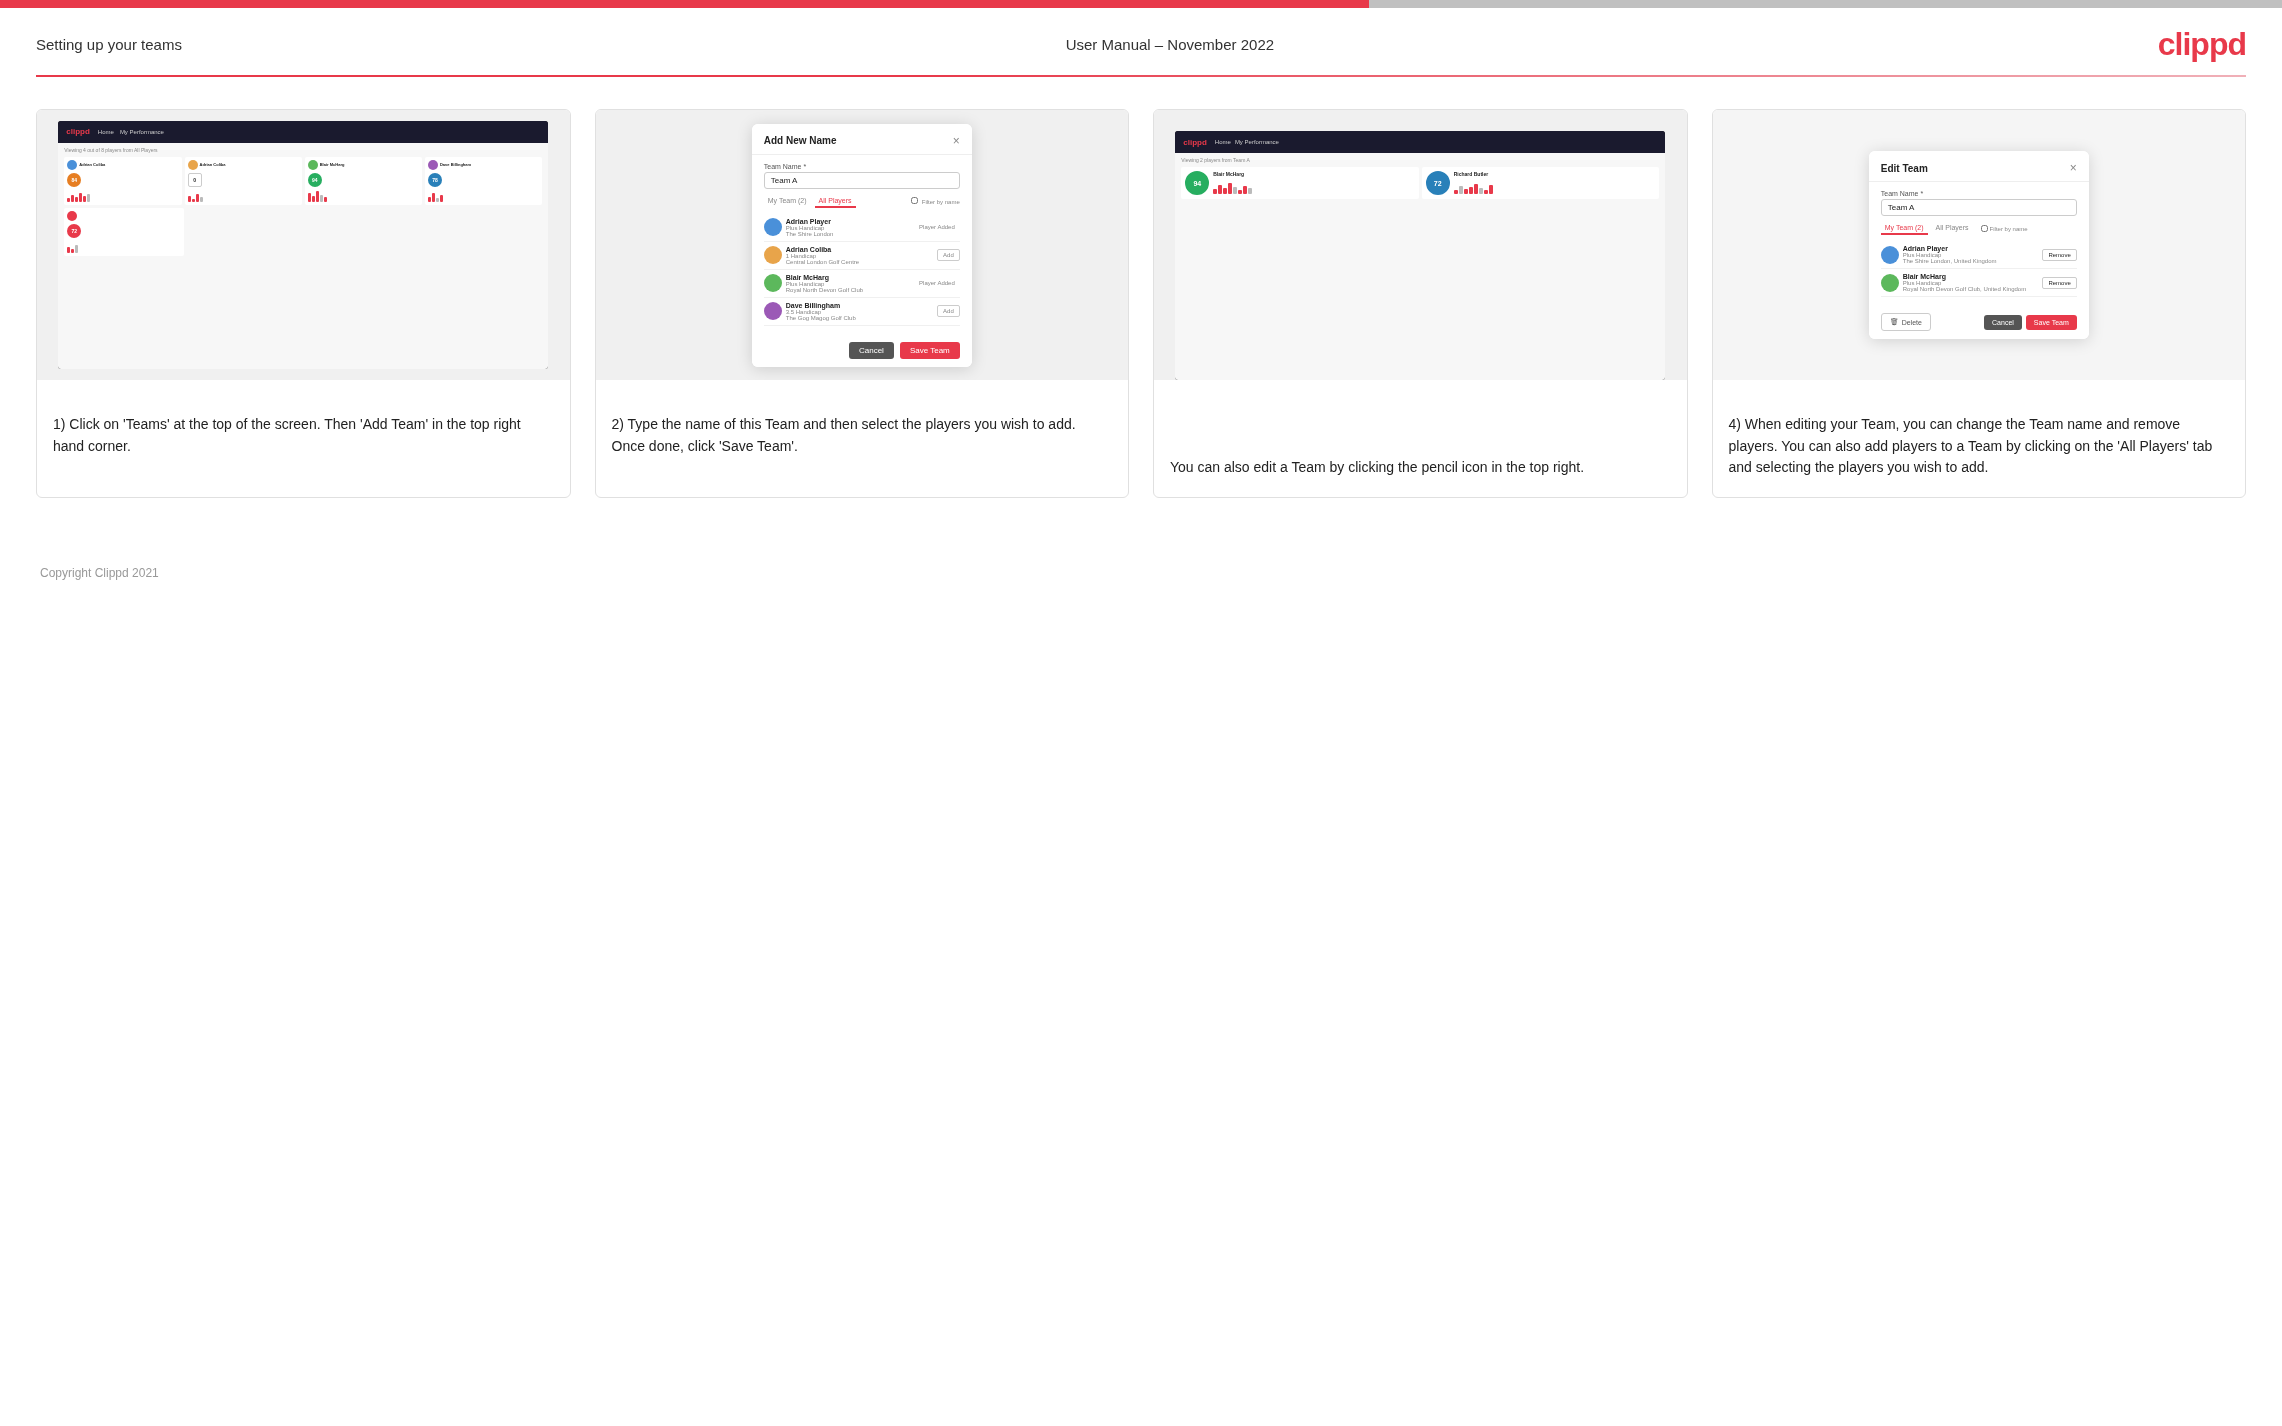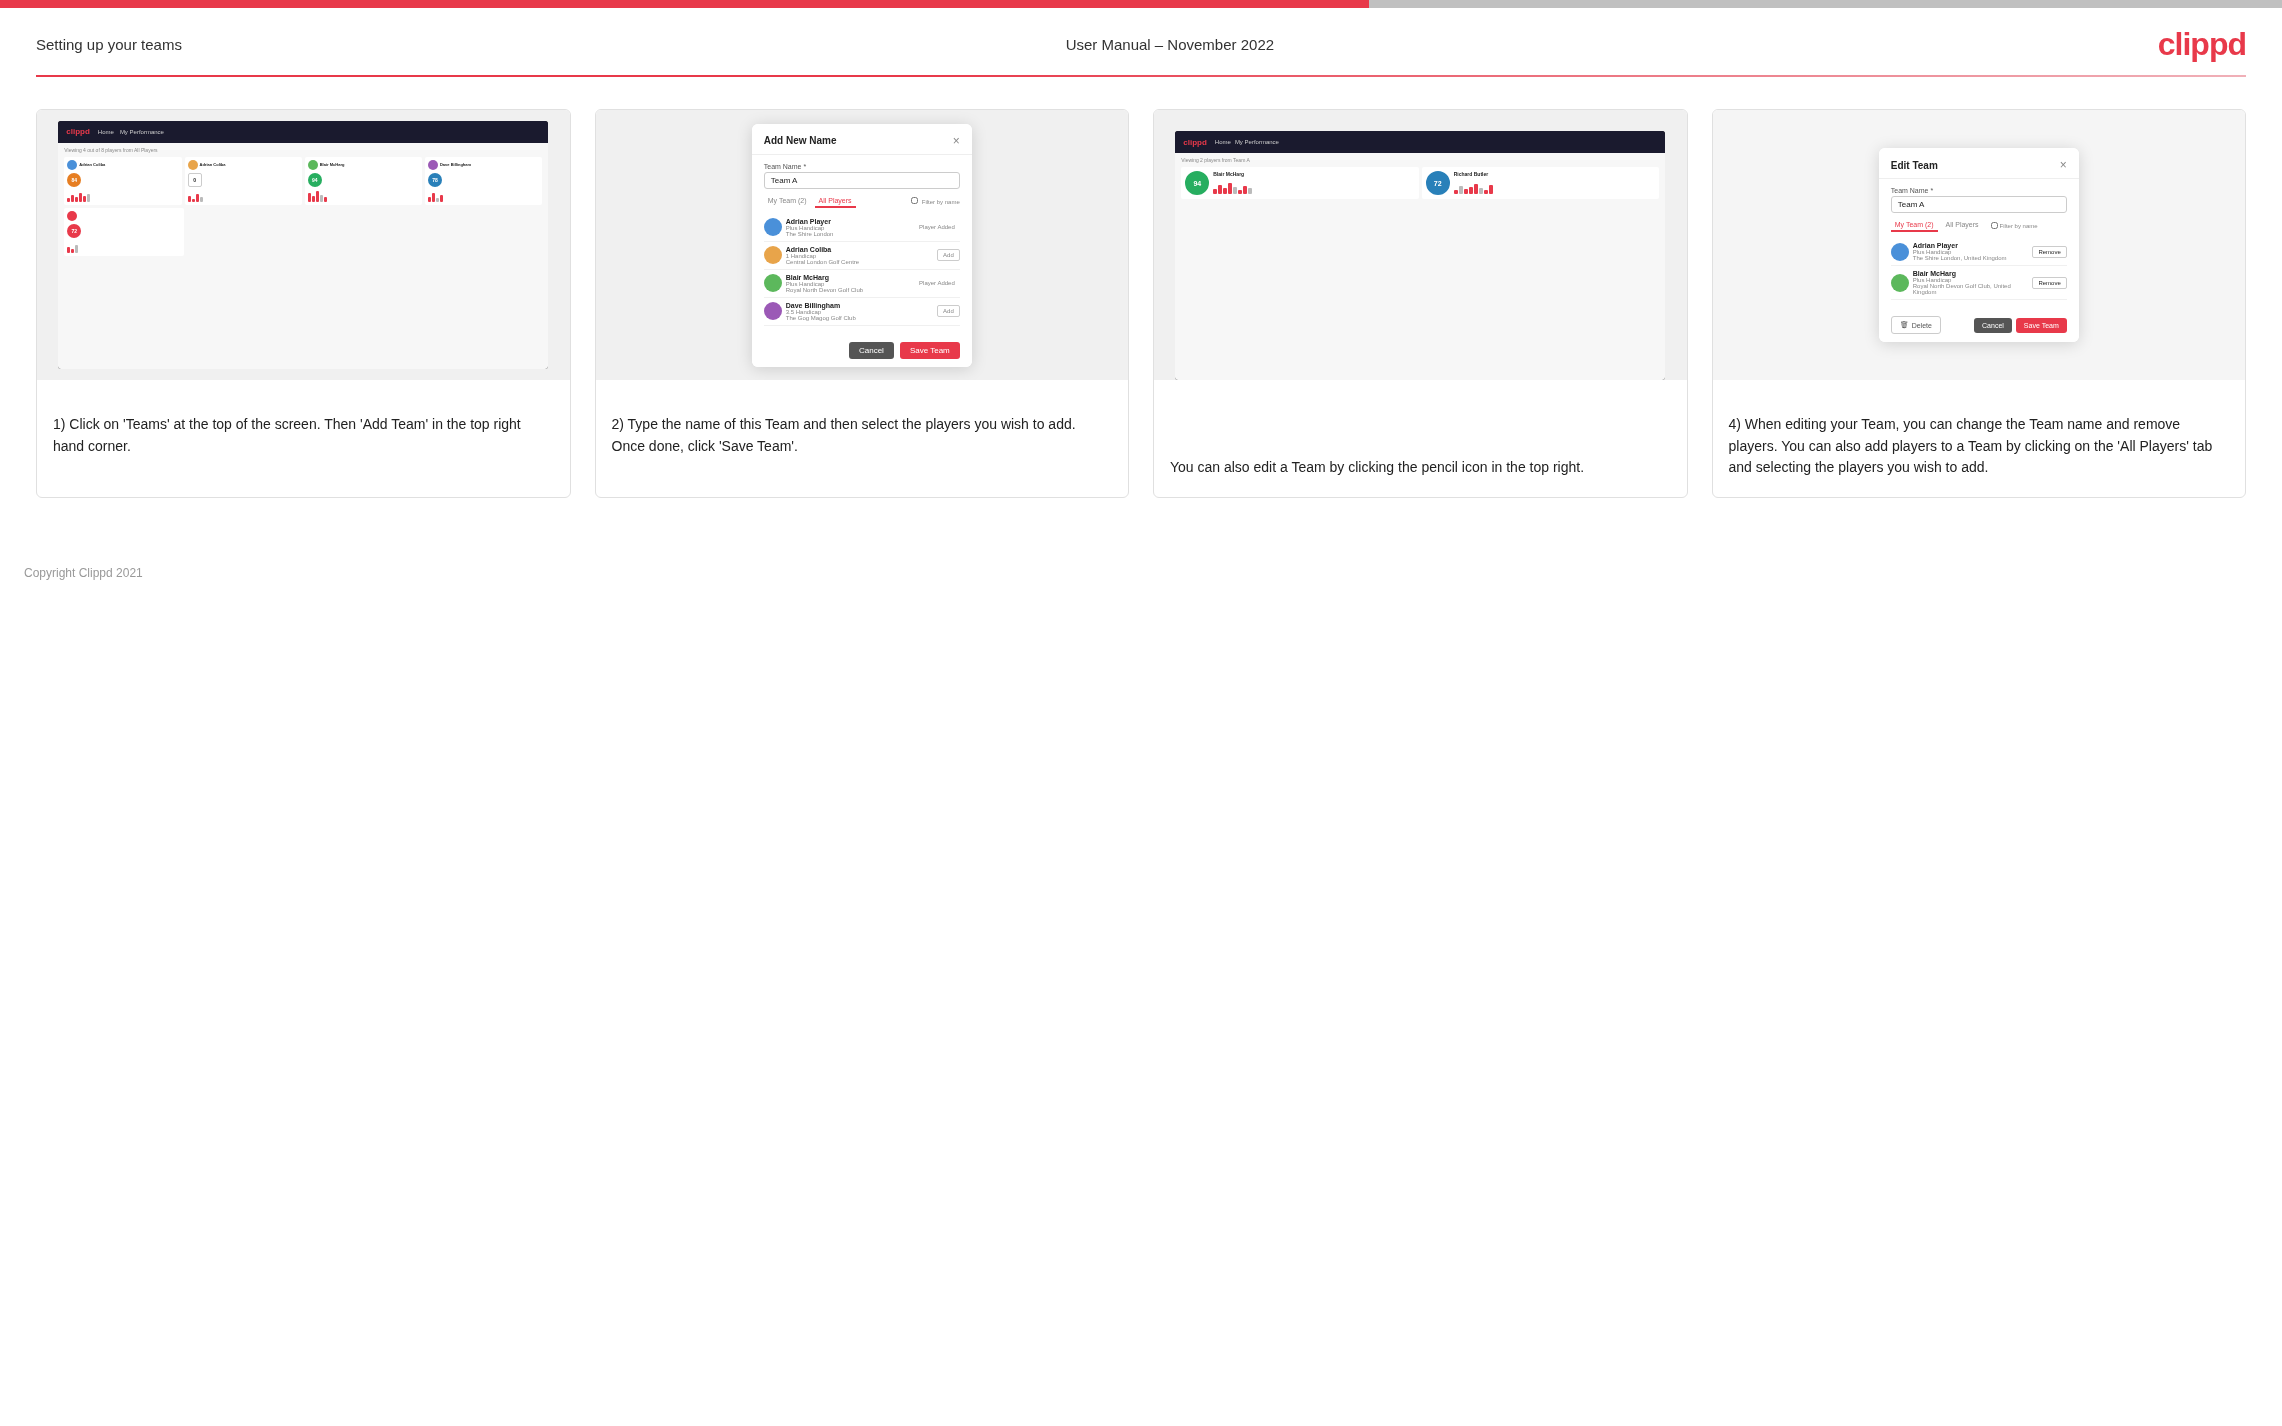--- a/index.html
+++ b/index.html
@@ -389,21 +389,21 @@
       width: 100%;
       height: 260px;
       display: flex;
       align-items: center;
       justify-content: center;
     }
     .modal-4 {
       background: #fff;
       border-radius: 6px;
       box-shadow: 0 2px 16px rgba(0,0,0,0.15);
-      width: 200px;
+      width: 220px;
       overflow: hidden;
     }
     .modal-4-header {
       background: #fff;
       padding: 10px 12px 6px 12px;
       display: flex;
       justify-content: space-between;
       align-items: center;
       border-bottom: 1px solid #eee;
     }
@@ -517,21 +517,21 @@
     .btn-save-4 {
       background: #e8394a;
       color: #fff;
       border: none;
       border-radius: 3px;
       padding: 4px 8px;
       font-size: 7px;
       cursor: pointer;
     }
     .footer-copyright {
-      padding: 12px 24px;
+      padding: 12px 40px;
       font-size: 12px;
       color: #999;
     }
     
     .av-blue { background: #4a90d9; }
     .av-green { background: #5cb85c; }
     .av-orange { background: #e8a44a; }
     .av-purple { background: #9b59b6; }
     .av-red { background: #e8394a; }
 

